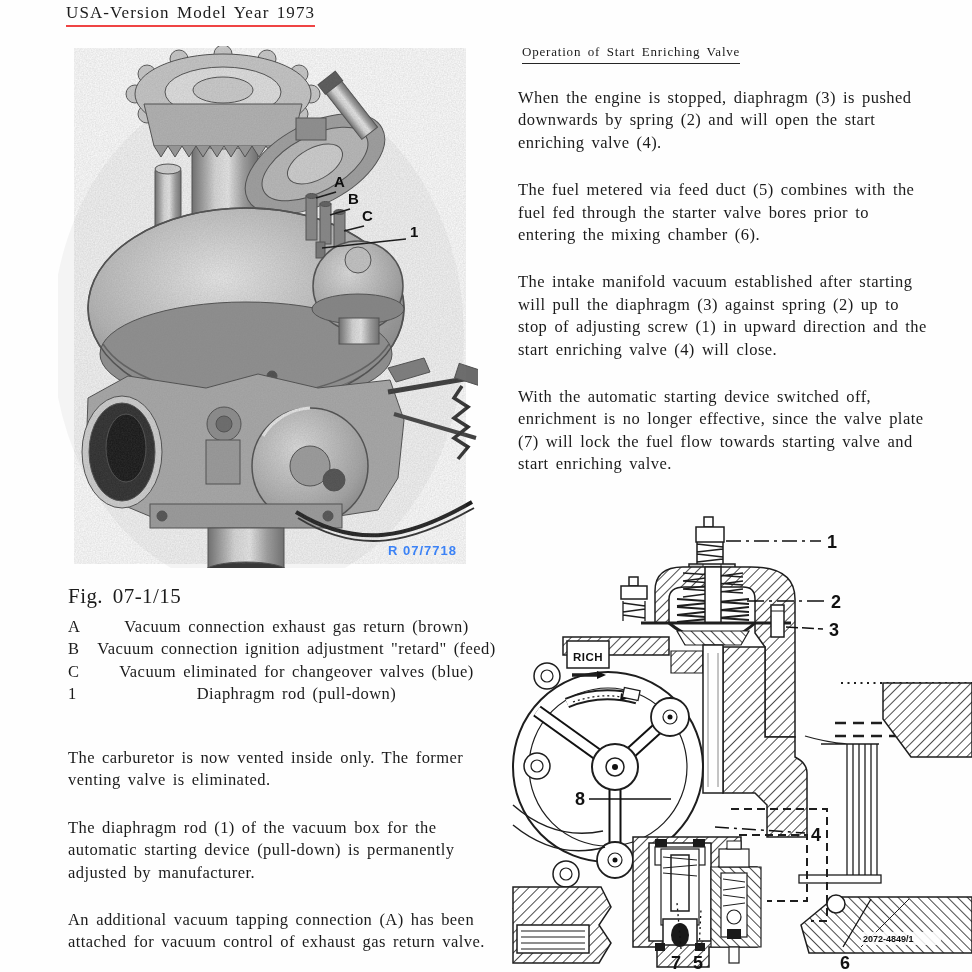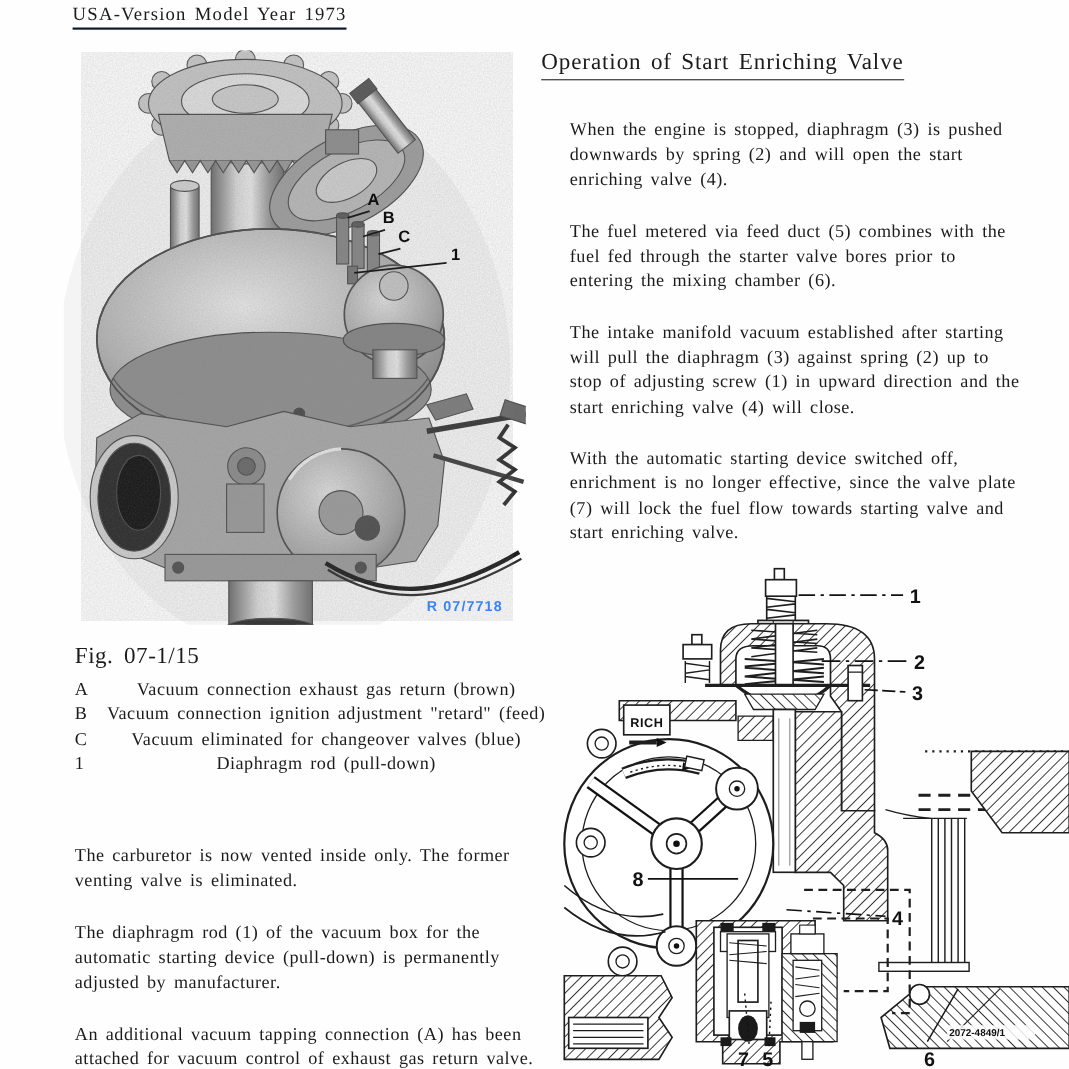--- a/index.html
+++ b/index.html
@@ -1,34 +1,34 @@
 <!DOCTYPE html>
 <html><head>
 <meta charset="utf-8">
 <style>
   html,body{margin:0;padding:0;width:972px;height:972px;overflow:hidden;background:#ffffff;}
   body{font-family:"Liberation Serif", serif;color:#1b1b1b;position:relative;}
   .page{position:absolute;inset:0;background:#fefefe;}
   .page-title{position:absolute;left:66px;top:3px;font-size:17px;letter-spacing:1.1px;word-spacing:2px;
-    border-bottom:2px solid #0f172a;padding-bottom:2px;}
+    border-bottom:2px solid #ef4444;padding-bottom:2px;}
   .photo{position:absolute;left:58px;top:46px;width:420px;height:522px;}
   .photo svg{position:absolute;left:0;top:0;}
   .photo-label{position:absolute;font-family:"Liberation Sans",sans-serif;font-weight:bold;font-size:15px;color:#0e0e0e;}
   .pl-a{left:276px;top:127px;} .pl-b{left:290px;top:144px;} .pl-c{left:304px;top:161px;} .pl-1{left:352px;top:177px;}
   .photo-ref{position:absolute;left:330px;top:497px;font-family:"Liberation Sans",sans-serif;font-weight:bold;
     font-size:13px;letter-spacing:1px;color:#3b82f6;}
   .fig-caption{position:absolute;left:68px;top:584px;font-size:21px;letter-spacing:.45px;word-spacing:4px;}
   .legend{position:absolute;left:68px;top:616px;width:430px;font-size:16.5px;letter-spacing:.45px;word-spacing:2.5px;}
   .legend-row{display:flex;line-height:22.4px;}
   .legend-key{flex:0 0 27px;}
   .legend-text{flex:1;text-align:center;}
-  .paras{font-size:16.5px;line-height:22.4px;letter-spacing:.45px;word-spacing:2.5px;margin-top:20px;}
+  .paras{font-size:16.5px;line-height:22.4px;letter-spacing:.45px;word-spacing:2.5px;}
   .paras p{margin:0 0 25px 0;}
   .left-paras{position:absolute;left:68px;top:747px;width:424px;}
-  .right-heading{position:absolute;left:492px;top:44px;font-size:21px;letter-spacing:.8px;word-spacing:2.5px;
+  .right-heading{position:absolute;left:522px;top:44px;font-size:13px;letter-spacing:.8px;word-spacing:2.5px;
     border-bottom:1.5px solid #262626;padding-bottom:3px;}
   .right-paras{position:absolute;left:518px;top:87px;width:414px;}
   .diagram{position:absolute;left:505px;top:505px;width:467px;height:467px;}
   .co{font-family:"Liberation Sans",sans-serif;font-weight:bold;font-size:18px;fill:#111;}
   .co-small{font-family:"Liberation Sans",sans-serif;font-weight:bold;font-size:9px;fill:#111;}
   .rich-t{font-family:"Liberation Sans",sans-serif;font-weight:bold;font-size:11.5px;fill:#111;letter-spacing:.5px;}
 </style>
 </head>
 <body>
 

